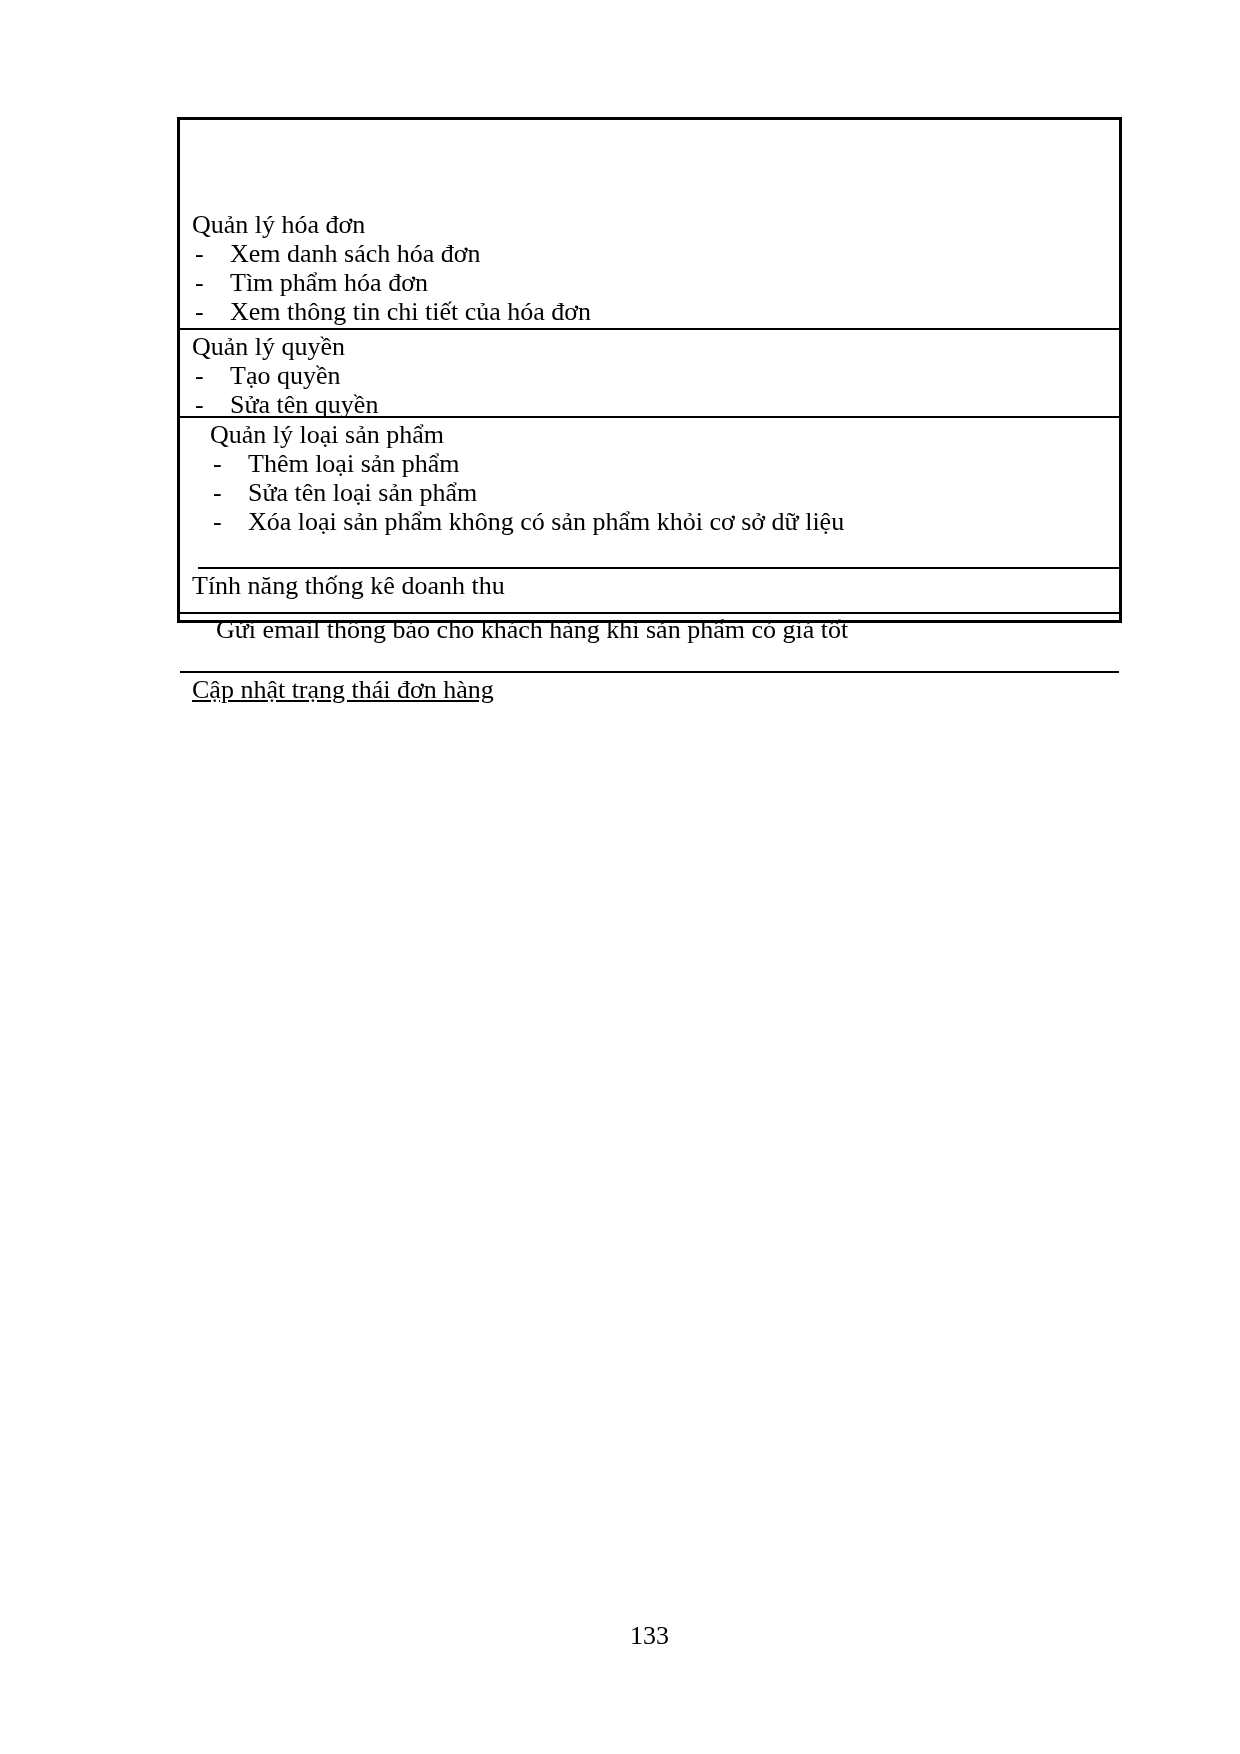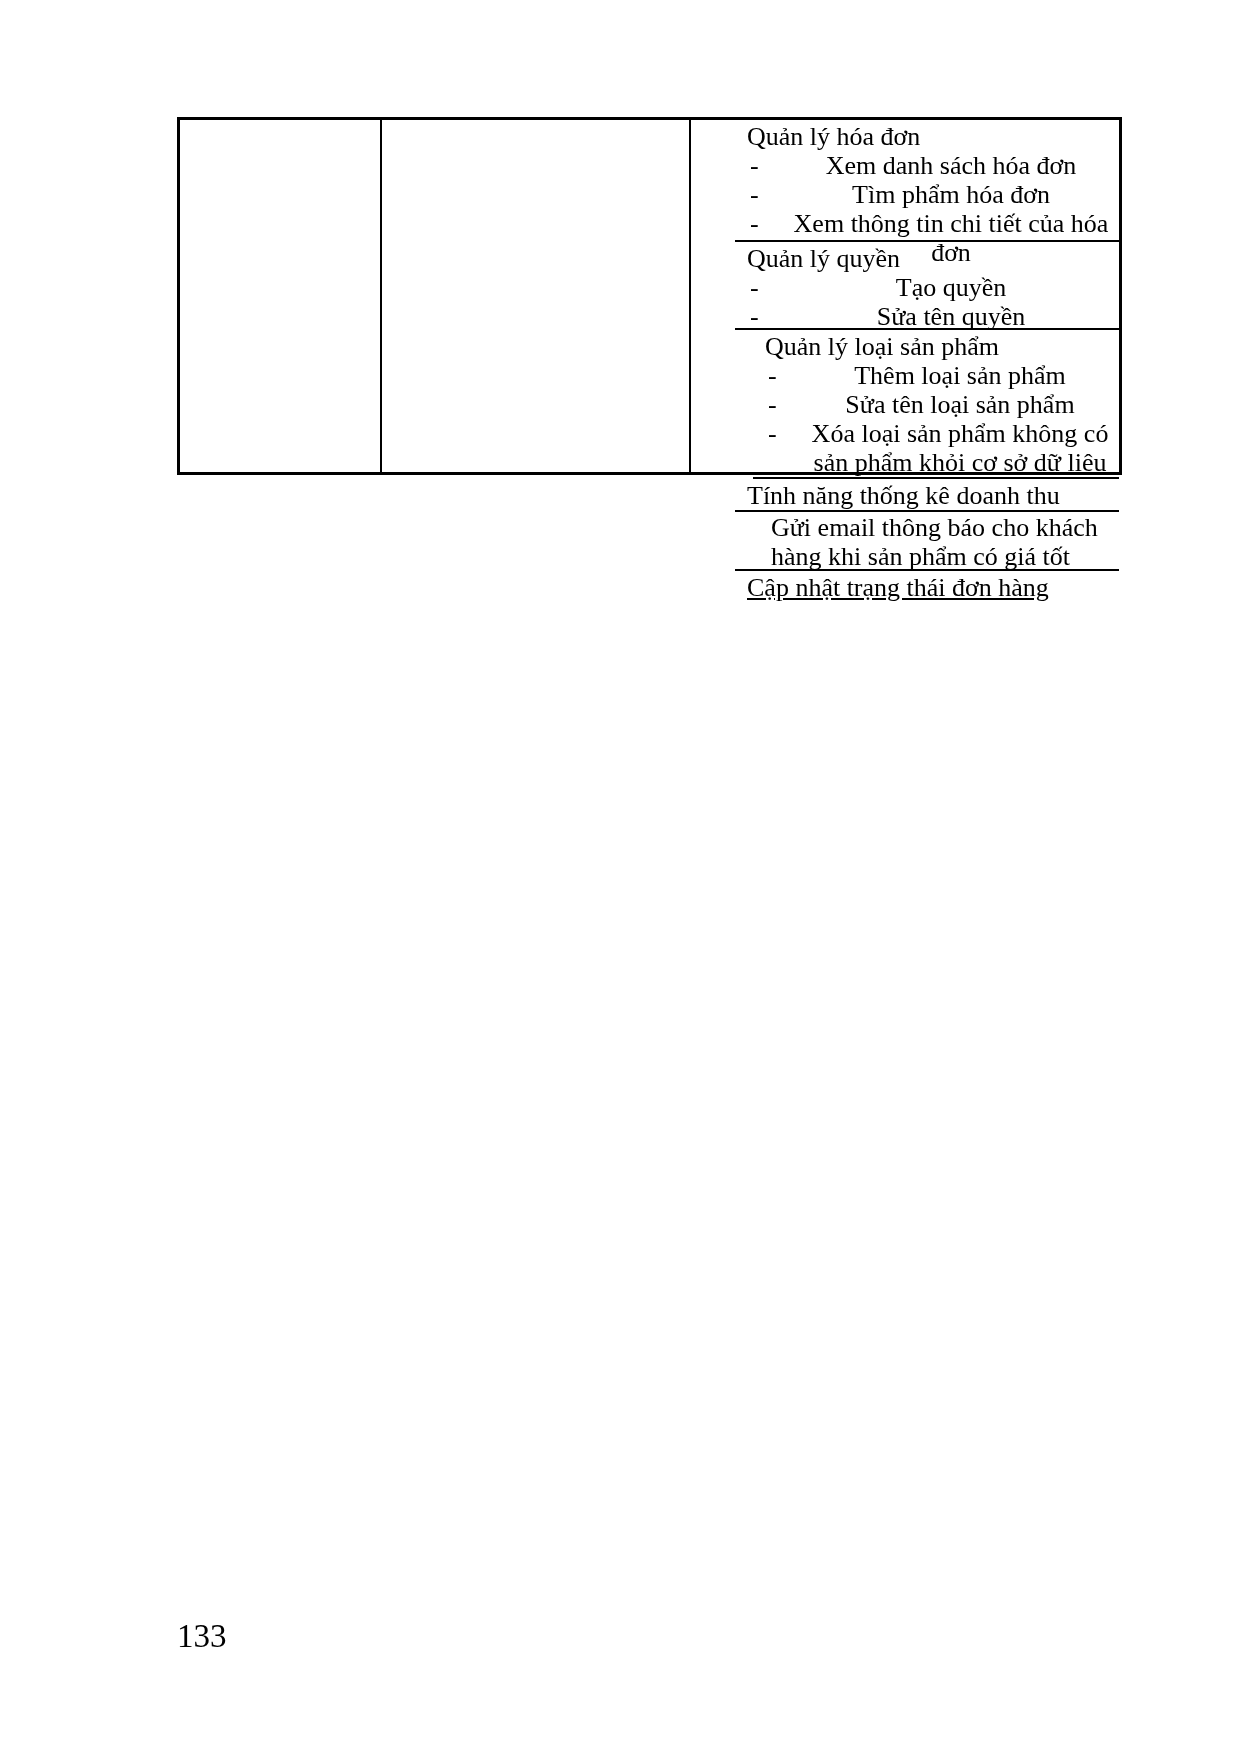--- a/index.html
+++ b/index.html
@@ -14,24 +14,24 @@
     font-family: "Liberation Serif", "DejaVu Serif", serif;
     font-size: 26px;
     line-height: 29px;
     overflow: hidden;
   }
   .ftable {
     position: absolute;
     left: 177px;
     top: 117px;
     width: 945px;
-    height: 358px;
+    height: 506px;
     border: 3px solid #000;
     display: flex;
-    flex-direction: row;
+    flex-direction: column;
     gap: 44px;
   }
   .col-empty-1 {
     width: 202px;
     border-right: 2px solid #000;
   }
   .col-empty-2 {
     width: 265px;
     border-right: 2px solid #000;
   }
@@ -47,27 +47,28 @@
   }
   .trow.last { border-bottom: none; flex: 1; text-decoration: underline; }
   .h1 { height: 122px; }
   .h2 { height: 88px; }
   .h3 { height: 151px; margin-left: 18px; }
   .h4 { height: 45px; }
   .h5 { height: 59px; padding-top: 1px; padding-left: 36px; }
   .rtitle { white-space: normal; }
   .li { display: flex; flex-direction: row; }
   .li .dash { flex: 0 0 38px; padding-left: 3px; }
-  .li .txt { flex: 1; text-align: center; }
+  .li .txt { flex: 1; }
   .page-number {
     position: absolute;
     left: 177px;
     top: 1621px;
     width: 945px;
-    font-size: 33px;
+    text-align: center;
+    font-size: 26px;
     line-height: 30px;
   }
 </style>
 </head>
 <body>
 
 <div class="page">
 
   <div class="ftable">
 

